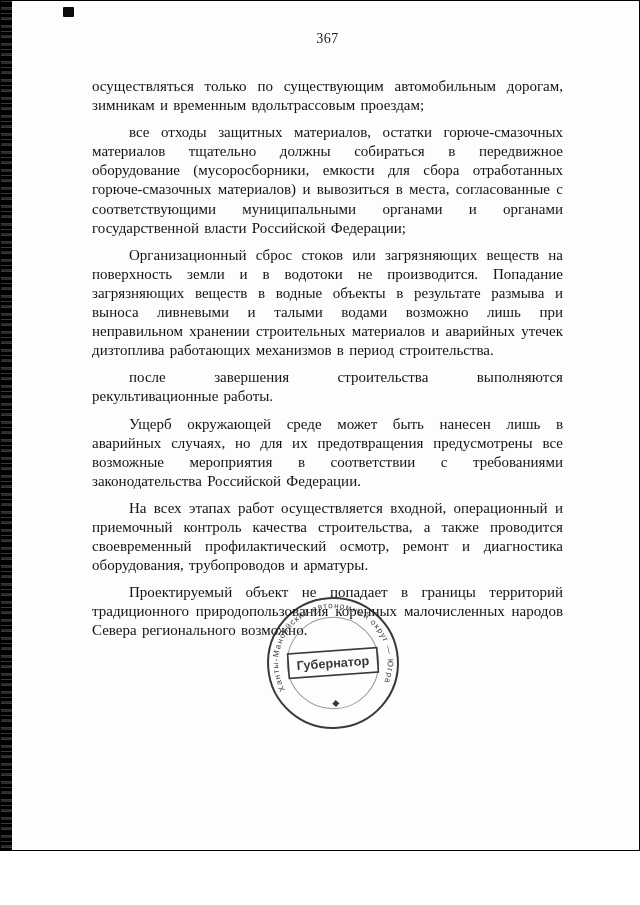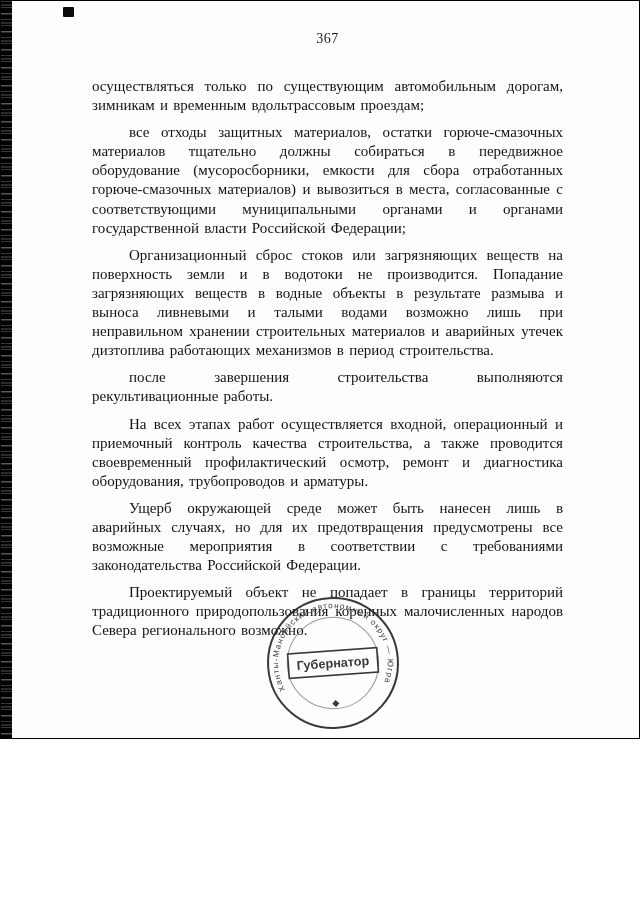--- a/index.html
+++ b/index.html
@@ -4,21 +4,21 @@
 <style>
   html, body {
     margin: 0;
     padding: 0;
     background: #ffffff;
     font-family: "Liberation Serif", serif;
   }
   .page {
     position: relative;
     width: 640px;
-    height: 739px;
+    height: 851px;
     box-sizing: border-box;
     background: #fdfdfc;
     border: 1px solid #000;
     overflow: hidden;
   }
   .edge-strip {
     position: absolute;
     left: 0;
     top: 0;
     bottom: 0;
@@ -101,22 +101,22 @@
   <div class="edge-strip"></div>
   <div class="artifact"></div>
 
   <div class="page-number">367</div>
 
   <div class="body-text">
     <p class="no-indent">осуществляться только по существующим автомобильным дорогам, зимникам и временным вдольтрассовым проездам;</p>
     <p>все отходы защитных материалов, остатки горюче-смазочных материалов тщательно должны собираться в передвижное оборудование (мусоросборники, емкости для сбора отработанных горюче-смазочных материалов) и вывозиться в места, согласованные с соответствующими муниципальными органами и органами государственной власти Российской Федерации;</p>
     <p>Организационный сброс стоков или загрязняющих веществ на поверхность земли и в водотоки не производится. Попадание загрязняющих веществ в водные объекты в результате размыва и выноса ливневыми и талыми водами возможно лишь при неправильном хранении строительных материалов и аварийных утечек дизтоплива работающих механизмов в период строительства.</p>
     <p>после завершения строительства выполняются рекультивационные работы.</p>
+    <p>Ущерб окружающей среде может быть нанесен лишь в аварийных случаях, но для их предотвращения предусмотрены все возможные мероприятия в соответствии с требованиями законодательства Российской Федерации.</p>
     <p>На всех этапах работ осуществляется входной, операционный и приемочный контроль качества строительства, а также проводится своевременный профилактический осмотр, ремонт и диагностика оборудования, трубопроводов и арматуры.</p>
-    <p>Ущерб окружающей среде может быть нанесен лишь в аварийных случаях, но для их предотвращения предусмотрены все возможные мероприятия в соответствии с требованиями законодательства Российской Федерации.</p>
     <p>Проектируемый объект не попадает в границы территорий традиционного природопользования коренных малочисленных народов Севера регионального возможно.</p>
   </div>
 
   <div class="stamp-wrap">
     <svg viewBox="0 0 134 134" xmlns="http://www.w3.org/2000/svg">
       <circle cx="67" cy="67" r="64" fill="none" stroke="#1f1f1f" stroke-width="2"></circle>
       <circle cx="67" cy="67" r="45" fill="none" stroke="#2a2a2a" stroke-width="1" opacity="0.55"></circle>
       <path id="ringPath" d="M 28.8 105.2 A 54 54 0 1 1 105.2 105.2" fill="none" stroke="none"></path>
       <text class="stamp-ring-text" text-anchor="middle">
         <textPath href="#ringPath" startOffset="50%">Ханты-Мансийский автономный округ — Югра</textPath>

